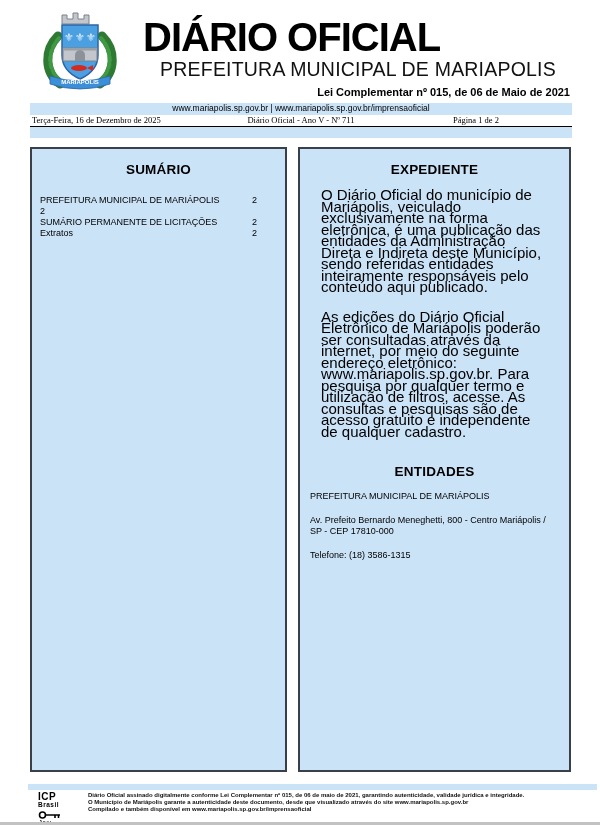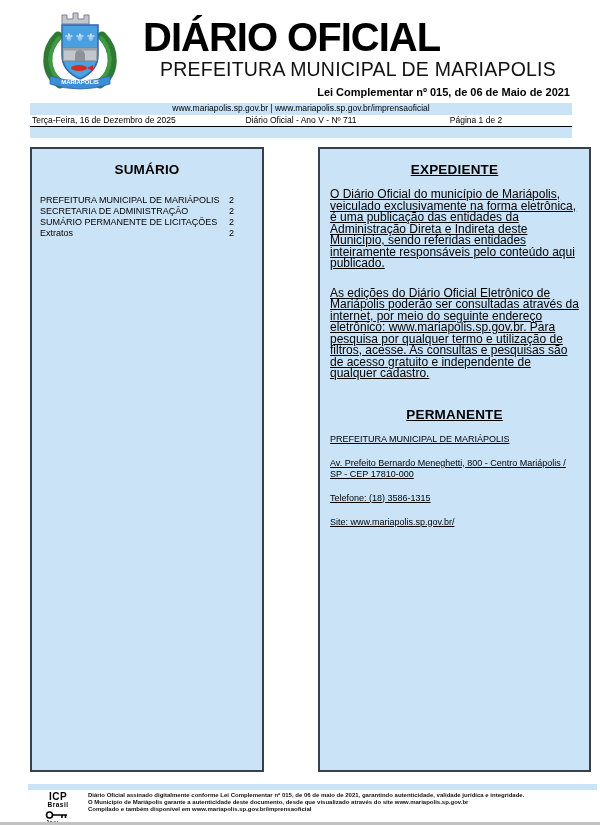--- a/index.html
+++ b/index.html
@@ -24,59 +24,59 @@
   
   .urlbar {
     position:absolute; left:30px; top:103px; width:542px; height:28px;
     background:#cbe3f7; border-bottom:1px solid #000;
     font-size:8.5px; text-align:center; line-height:11px;
   }
   .inforow {
     position:absolute; left:30px; top:115px; width:542px; height:12px;
     border-bottom:1px solid #000; background:#fff;
     display:flex; justify-content:space-between; align-items:center;
-    font-size:8.5px; line-height:11px;
+    font-size:8.5px; line-height:11px;font-family:Liberation Serif, serif;
   }
   .inforow .cell-left  { width:190px; text-align:left;  padding-left:2px; }
   .inforow .cell-mid   { flex:1; text-align:center; }
   .inforow .cell-right { width:190px; text-align:center; padding-right:2px; }
   .bluebar2 {
     position:absolute; left:30px; top:130px; width:542px; height:8px; background:#cbe3f7;
   }
   
   .box {
     position:absolute; top:147px; height:625px;
     background:#cbe3f7; border:2px solid #3a4049;
   }
-  .box-left  { left:30px;  width:234px; }
-  .box-right { left:318px; width:273px;text-decoration:underline; }
+  .box-left  { left:30px;  width:257px; }
+  .box-right { left:298px; width:273px; }
   .box-title {
     font-size:13.5px; font-weight:bold; text-align:center; letter-spacing:0.2px;
     margin-top:13px; margin-bottom:12px;
   }
   
   .toc { padding:6px 28px 0 8px; }
   .toc-row { display:flex; justify-content:space-between; align-items:flex-start; }
   .toc-label { width:182px; font-size:9px; line-height:11px; }
   .toc-page  { font-size:9px; line-height:11px; text-align:right; }
   
   .para {
-    padding:0 10px; font-size:12px; line-height:11.5px; text-align:left;
+    padding:0 21px; font-size:15px; line-height:11.5px; text-align:left;
   }
   .gap-lg { height:18px; } .gap-md { height:14px; }
   .ent-line { padding:0 10px; font-size:9px; line-height:11px; margin-bottom:13px; }
   
   .footbar {
     position:absolute; left:28px; top:784px; width:569px; height:6px; background:#cbe3f7;
   }
   .footer {
     position:absolute; left:38px; top:792px; width:556px;
     display:flex; align-items:flex-start;
   }
-  .icp { width:40px; text-align:center; }
+  .icp { width:40px; }
   .icp .icp-top { font-size:10px; font-weight:bold; line-height:9px; letter-spacing:0.5px; }
   .icp .icp-bottom { font-size:6.5px; font-weight:bold; line-height:7px; letter-spacing:0.5px; }
   .foot-text { flex:1; padding-left:10px; }
   .foot-text div { font-size:6px; font-weight:bold; line-height:7.2px; color:#111; }
 </style>
 </head>
 <body>
 
 <div class="page">
 
@@ -124,45 +124,43 @@
   <div class="bluebar2"></div>
 
   <div class="box box-left">
     <div class="box-title">SUMÁRIO</div>
     <div class="toc">
       <div class="toc-row">
         <span class="toc-label">PREFEITURA MUNICIPAL DE MARIÁPOLIS</span>
         <span class="toc-page">2</span>
       </div>
       <div class="toc-row">
-        <span class="toc-label">SECRETARIA DE ADMINISTRAÇÃO</span>
         <span class="toc-page">2</span>
       </div>
       <div class="toc-row">
         <span class="toc-label">SUMÁRIO PERMANENTE DE LICITAÇÕES</span>
         <span class="toc-page">2</span>
       </div>
       <div class="toc-row">
         <span class="toc-label">Extratos</span>
         <span class="toc-page">2</span>
       </div>
     </div>
   </div>
 
   <div class="box box-right">
     <div class="box-title">EXPEDIENTE</div>
     <p class="para">O Diário Oficial do município de Mariápolis, veiculado exclusivamente na forma eletrônica, é uma publicação das entidades da Administração Direta e Indireta deste Município, sendo referidas entidades inteiramente responsáveis pelo conteúdo aqui publicado.</p>
     <div class="gap-lg"></div>
     <p class="para">As edições do Diário Oficial Eletrônico de Mariápolis poderão ser consultadas através da internet, por meio do seguinte endereço eletrônico: www.mariapolis.sp.gov.br. Para pesquisa por qualquer termo e utilização de filtros, acesse. As consultas e pesquisas são de acesso gratuito e independente de qualquer cadastro.</p>
     <div class="gap-md"></div>
-    <div class="box-title">PERMANENTE</div>
+    <div class="box-title">ENTIDADES</div>
     <p class="ent-line">PREFEITURA MUNICIPAL DE MARIÁPOLIS</p>
     <p class="ent-line">Av. Prefeito Bernardo Meneghetti, 800 - Centro Mariápolis / SP - CEP 17810-000</p>
     <p class="ent-line">Telefone: (18) 3586-1315</p>
-    <p class="ent-line">Site: www.mariapolis.sp.gov.br/</p>
   </div>
 
   <div class="footbar"></div>
   <div class="footer">
     <div class="icp">
       <div class="icp-top">ICP</div>
       <div class="icp-bottom">Brasil</div>
       <svg width="26" height="12" viewBox="0 0 26 12">
         <circle cx="4.5" cy="5" r="3" fill="none" stroke="#000" stroke-width="1.6"></circle>
         <path d="M7.5,5 H22 M17,5 v3 M20.5,5 v3" fill="none" stroke="#000" stroke-width="1.6"></path>

